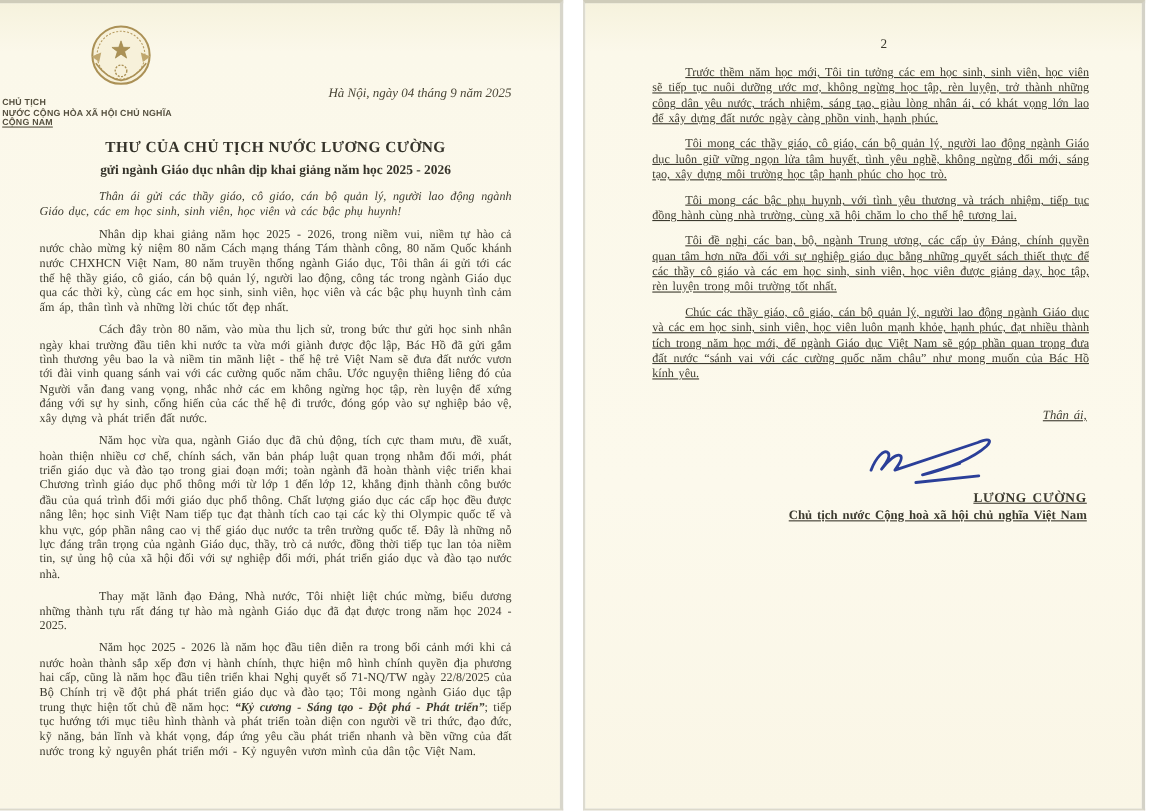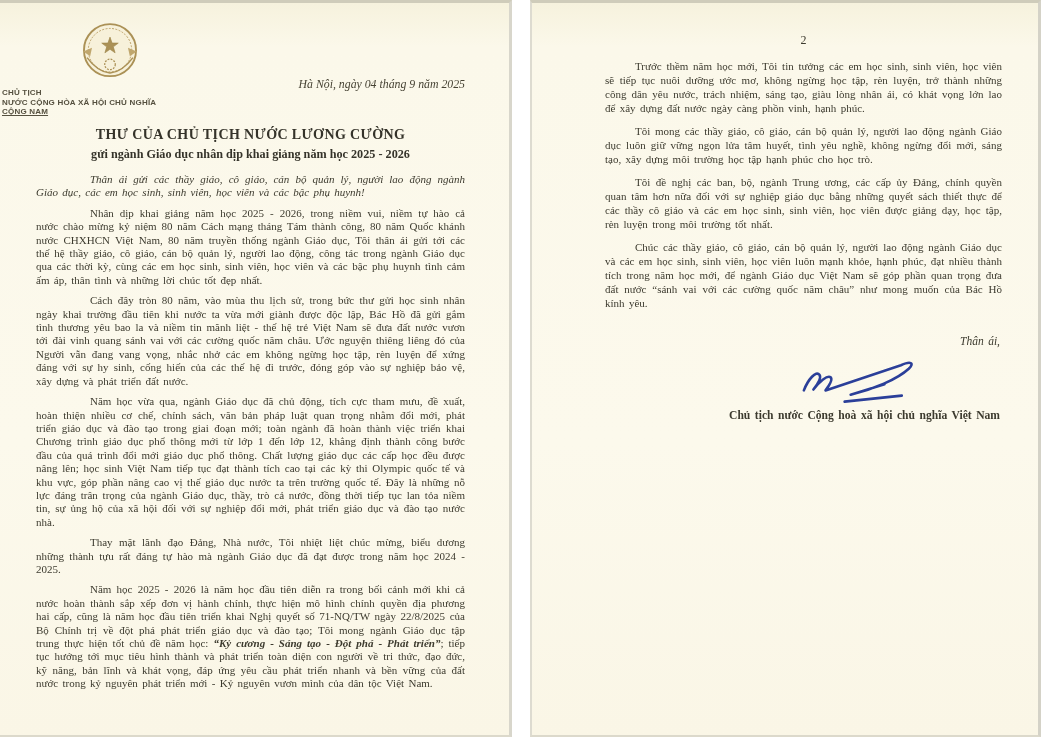--- a/index.html
+++ b/index.html
@@ -40,21 +40,21 @@
   .title-block{
     position:absolute;left:36px;top:124px;width:429px;
     text-align:center;color:#35332a;
   }
   .title-main{font-size:14px;font-weight:bold;letter-spacing:.4px;}
   .title-sub{font-size:12.2px;font-weight:bold;margin-top:4px;text-align:center;}
 
   
   .body-text{position:absolute;font-size:11px;color:#3c3a2e;text-align:justify;word-spacing:1.6px;}
   .p1-body{left:36px;top:170px;width:429px;line-height:13.4px;}
-  .p2-body{left:73px;top:56px;width:397px;line-height:14px;}
+  .p2-body{left:61px;top:56px;width:397px;line-height:14px;text-decoration:underline;}
   .p1-body .para{margin:0 0 7px 0;text-indent:54px;}
   .p2-body .para{margin:0 0 9px 0;text-indent:30px;}
   .salutation{font-style:italic;}
   .bi{font-weight:bold;font-style:italic;font-family:Liberation Serif, serif;}
 
   .page-number{
     position:absolute;left:73px;top:30px;width:397px;
     text-align:center;font-size:12px;color:#3c3a2e;
   }
 
@@ -107,30 +107,32 @@
   </div>
 
   <div class="sheet sheet-2">
 
     <div class="page-number">2</div>
 
     <div class="body-text p2-body">
       <div>
           <p class="para"><span>Trước thềm năm học mới, Tôi tin tưởng các em học sinh, sinh viên, học viên sẽ tiếp tục nuôi dưỡng ước mơ, không ngừng học tập, rèn luyện, trở thành những công dân yêu nước, trách nhiệm, sáng tạo, giàu lòng nhân ái, có khát vọng lớn lao để xây dựng đất nước ngày càng phồn vinh, hạnh phúc.</span></p>
           <p class="para"><span>Tôi mong các thầy giáo, cô giáo, cán bộ quản lý, người lao động ngành Giáo dục luôn giữ vững ngọn lửa tâm huyết, tình yêu nghề, không ngừng đổi mới, sáng tạo, xây dựng môi trường học tập hạnh phúc cho học trò.</span></p>
+          <p class="para"><span>Tôi mong các bậc phụ huynh, với tình yêu thương và trách nhiệm, tiếp tục đồng hành cùng nhà trường, cùng xã hội chăm lo cho thế hệ tương lai.</span></p>
           <p class="para"><span>Tôi đề nghị các ban, bộ, ngành Trung ương, các cấp ủy Đảng, chính quyền quan tâm hơn nữa đối với sự nghiệp giáo dục bằng những quyết sách thiết thực để các thầy cô giáo và các em học sinh, sinh viên, học viên được giảng dạy, học tập, rèn luyện trong môi trường tốt nhất.</span></p>
           <p class="para"><span>Chúc các thầy giáo, cô giáo, cán bộ quản lý, người lao động ngành Giáo dục và các em học sinh, sinh viên, học viên luôn mạnh khỏe, hạnh phúc, đạt nhiều thành tích trong năm học mới, để ngành Giáo dục Việt Nam sẽ góp phần quan trọng đưa đất nước “sánh vai với các cường quốc năm châu” như mong muốn của Bác Hồ kính yêu.</span></p>
         </div>
 
       <div class="closing-block">
         <div class="closing-salute">Thân ái,</div>
         <svg class="signature-svg" width="150" height="52" viewBox="0 0 160 60" aria-hidden="true">
           <g fill="none" stroke="#2b3f99" stroke-width="3" stroke-linecap="round" stroke-linejoin="round">
             <path d="M6,42 C11,29 20,19 24,24 C27,28 21,36 17,41 C24,32 33,24 37,27 C40,30 34,38 31,42 L118,13 C129,8 134,10 127,17 C114,29 86,41 60,47 L99,35"></path>
             <path d="M53,55 L119,48"></path>
           </g>
         </svg>
+        <div class="signer-name">LƯƠNG CƯỜNG</div>
         <div class="signer-title">Chủ tịch nước Cộng hoà xã hội chủ nghĩa Việt Nam</div>
       </div>
     </div>
   </div>
 
 </div>
 
 </body></html>

